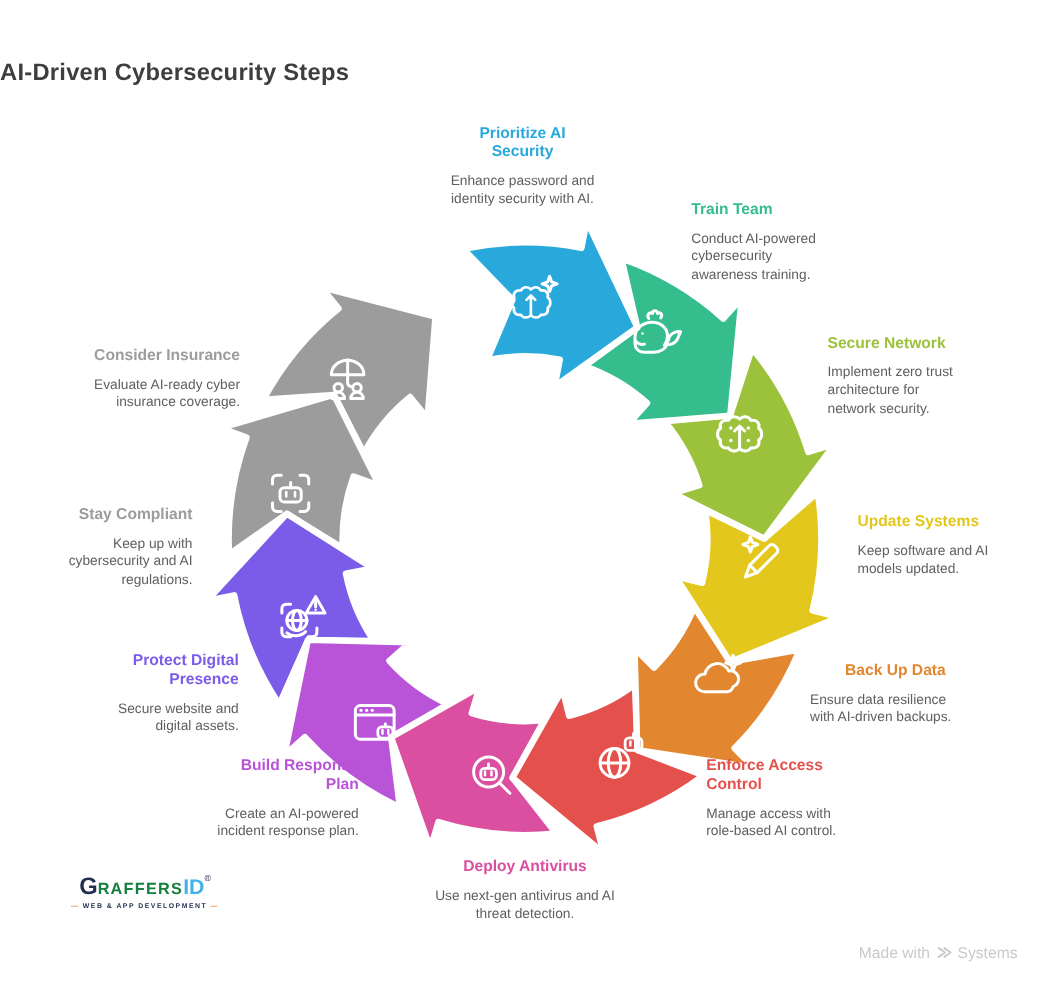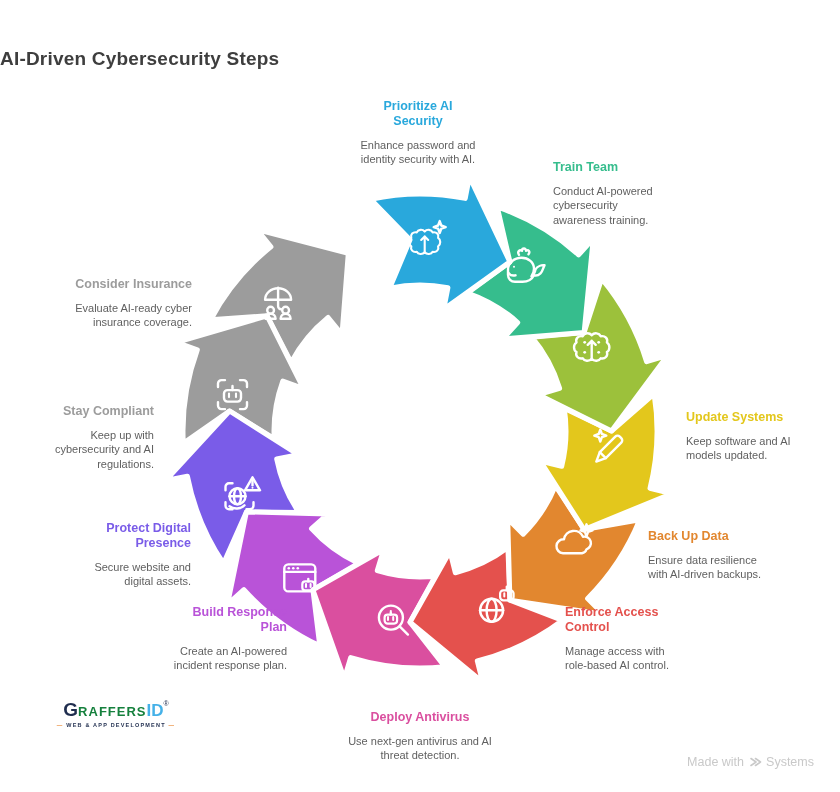--- a/index.html
+++ b/index.html
@@ -160,38 +160,42 @@
   <div class="step ta-c" style="left:348px;top:99px;width:140px;">
     <div class="step-title tw" style="width: 92px; margin: 0px auto; color: rgb(41, 168, 220);">Prioritize AI Security</div>
     <div class="step-desc">Enhance password and identity security with AI.</div>
   </div>
 
   <div class="step" style="left:553px;top:160px;width:115px;">
     <div class="step-title" style="color: rgb(54, 189, 141);">Train Team</div>
     <div class="step-desc">Conduct AI-powered cybersecurity awareness training.</div>
   </div>
 
+  <div class="step" style="left:662px;top:267px;width:112px;">
+    <div class="step-title" style="color: rgb(156, 193, 59);">Secure Network</div>
+    <div class="step-desc">Implement zero trust architecture for network security.</div>
+  </div>
 
   <div class="step" style="left:686px;top:410px;width:112px;">
     <div class="step-title" style="color: rgb(227, 199, 28);">Update Systems</div>
     <div class="step-desc">Keep software and AI models updated.</div>
   </div>
 
   <div class="step" style="left:648px;top:529px;width:118px;">
-    <div class="step-title" style="color: rgb(226, 135, 47);">Back Up Data</div>
+    <div class="step-title" style="color: rgb(226, 135, 47); margin-left: 28px;">Back Up Data</div>
     <div class="step-desc">Ensure data resilience with AI-driven backups.</div>
   </div>
 
   <div class="step" style="left:565px;top:605px;width:112px;">
     <div class="step-title tw" style="width: 100px; color: rgb(228, 81, 77);">Enforce Access Control</div>
     <div class="step-desc">Manage access with role-based AI control.</div>
   </div>
 
   <div class="step ta-c" style="left:345px;top:686px;width:150px;">
-    <div class="step-title" style="color: rgb(218, 79, 159); margin-top: 24px;">Deploy Antivirus</div>
+    <div class="step-title" style="color: rgb(218, 79, 159);">Deploy Antivirus</div>
     <div class="step-desc">Use next-gen antivirus and AI threat detection.</div>
   </div>
 
   <div class="step ta-r" style="left:162px;top:605px;width:125px;">
     <div class="step-title tw" style="width: 100px; margin-left: auto; color: rgb(185, 83, 216);">Build Response Plan</div>
     <div class="step-desc">Create an AI-powered incident response plan.</div>
   </div>
 
   <div class="step ta-r" style="left:93px;top:521px;width:98px;">
     <div class="step-title" style="color: rgb(122, 92, 232);">Protect Digital Presence</div>

